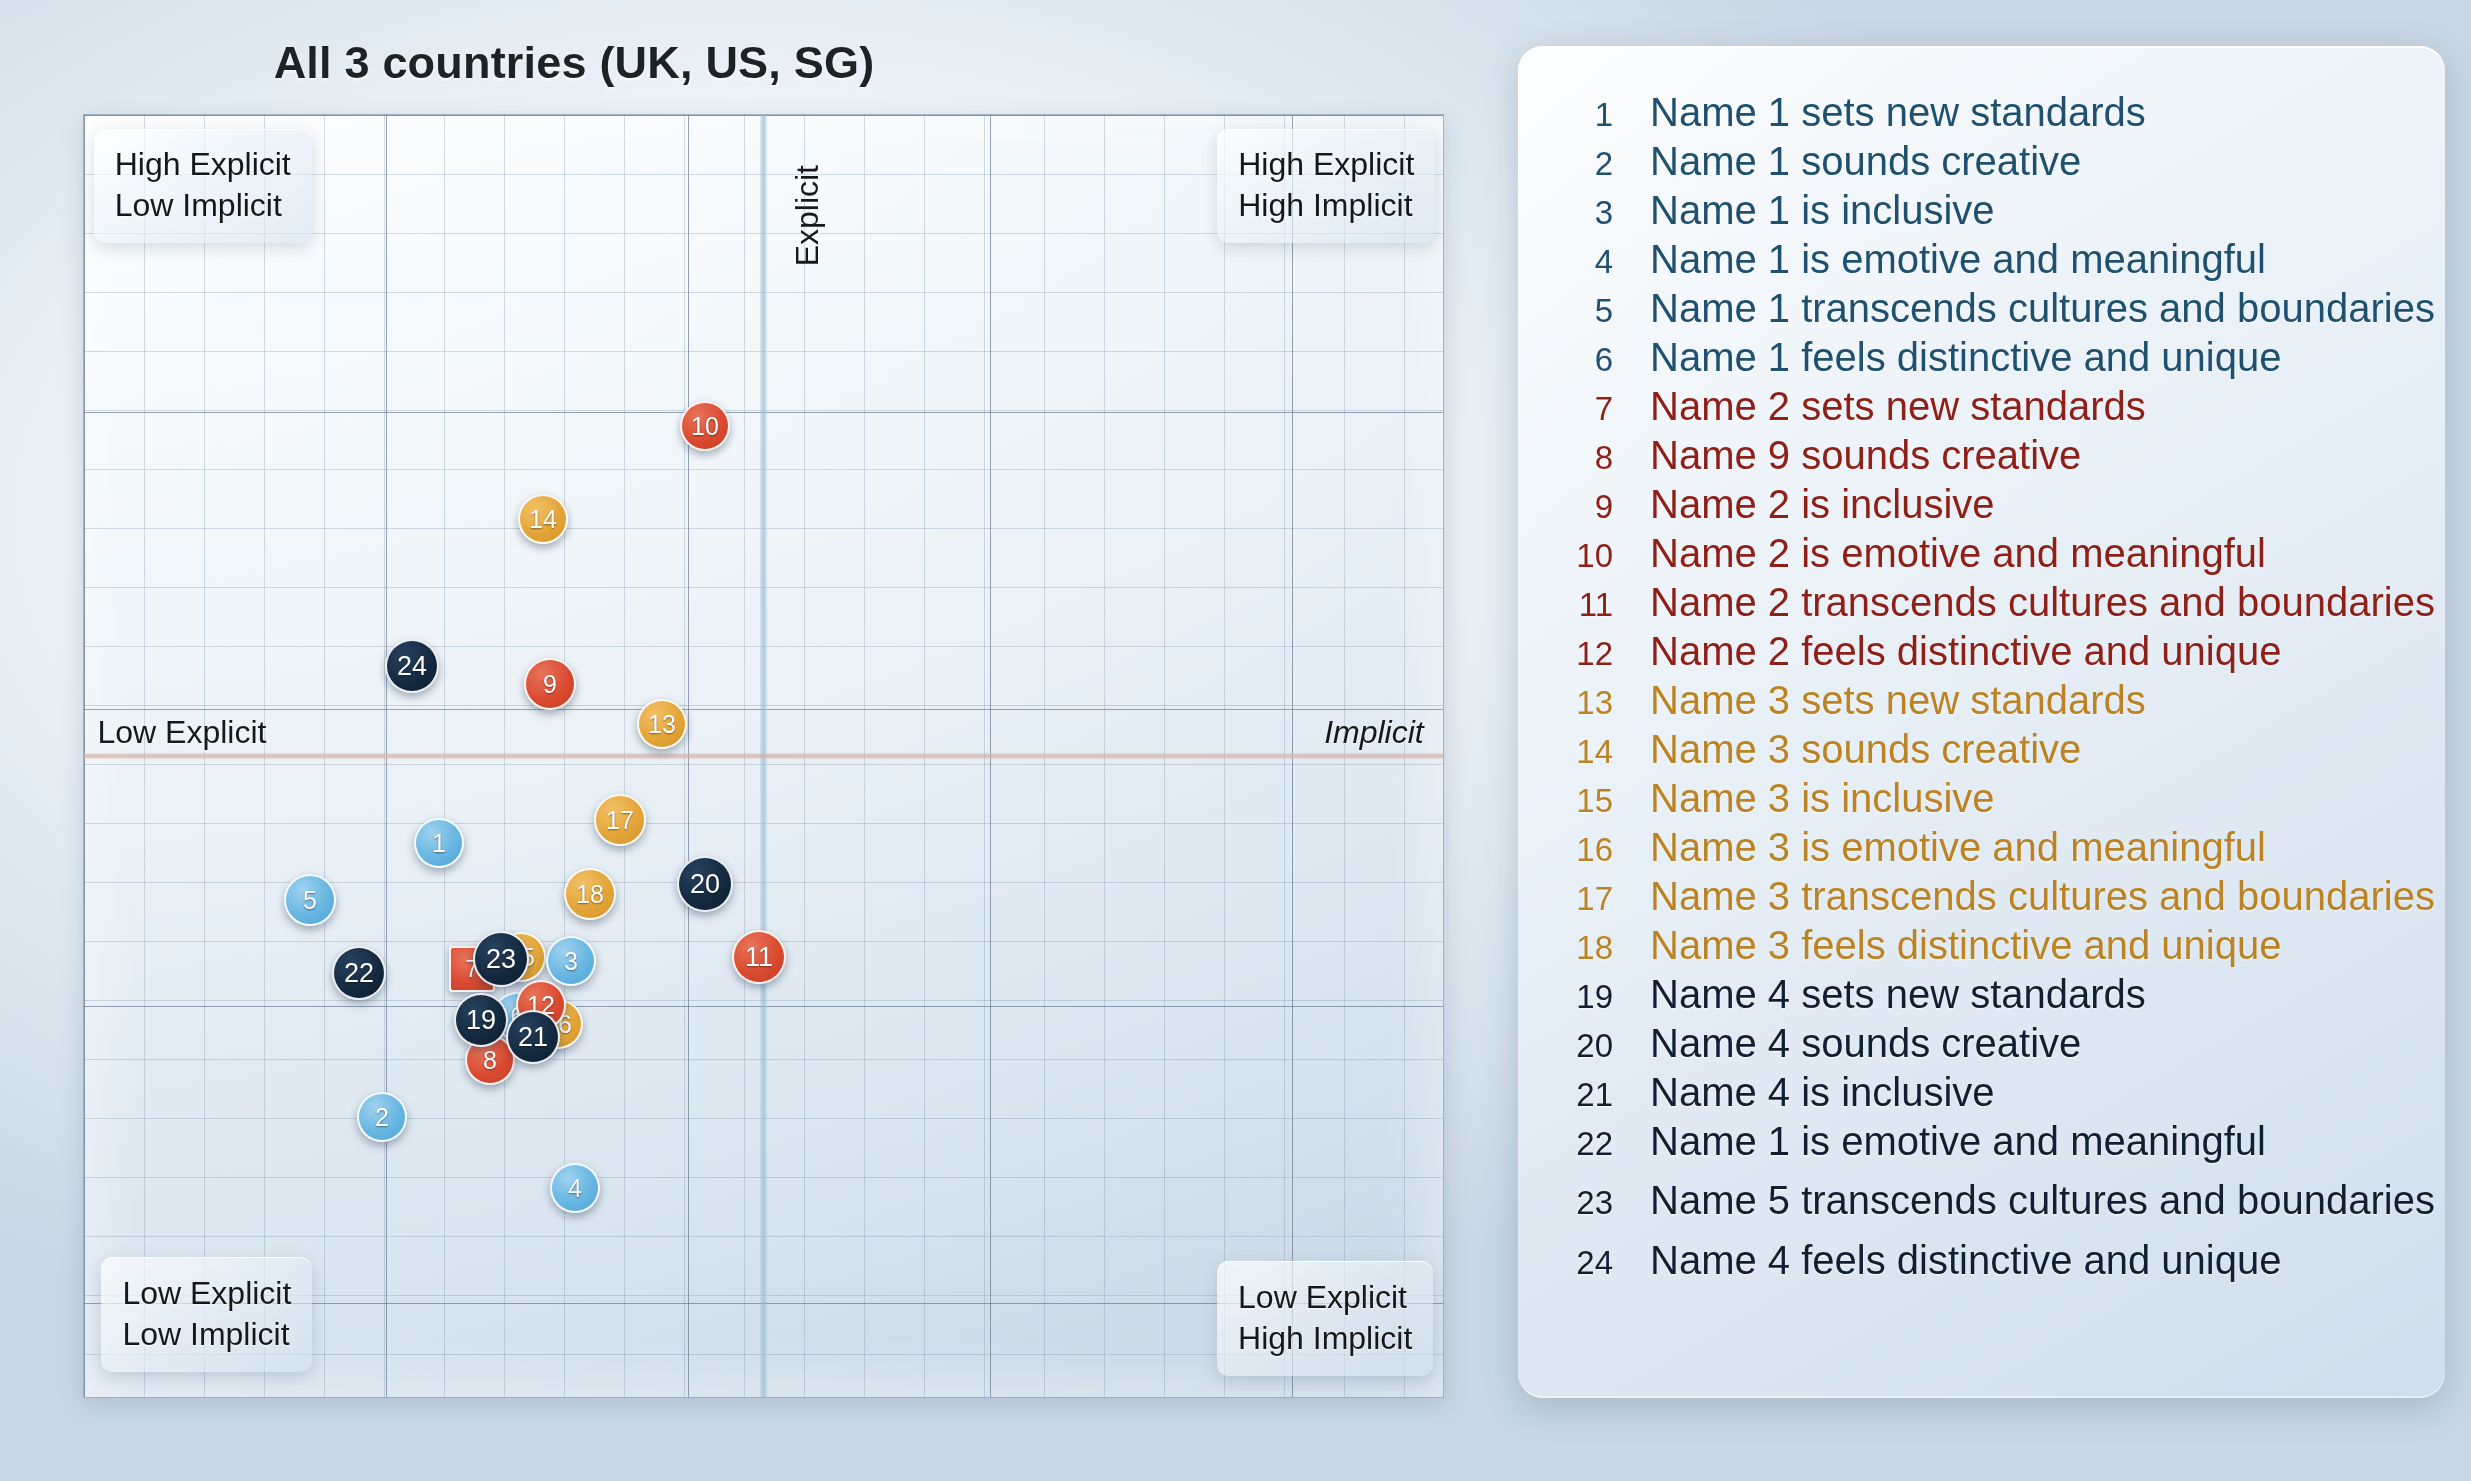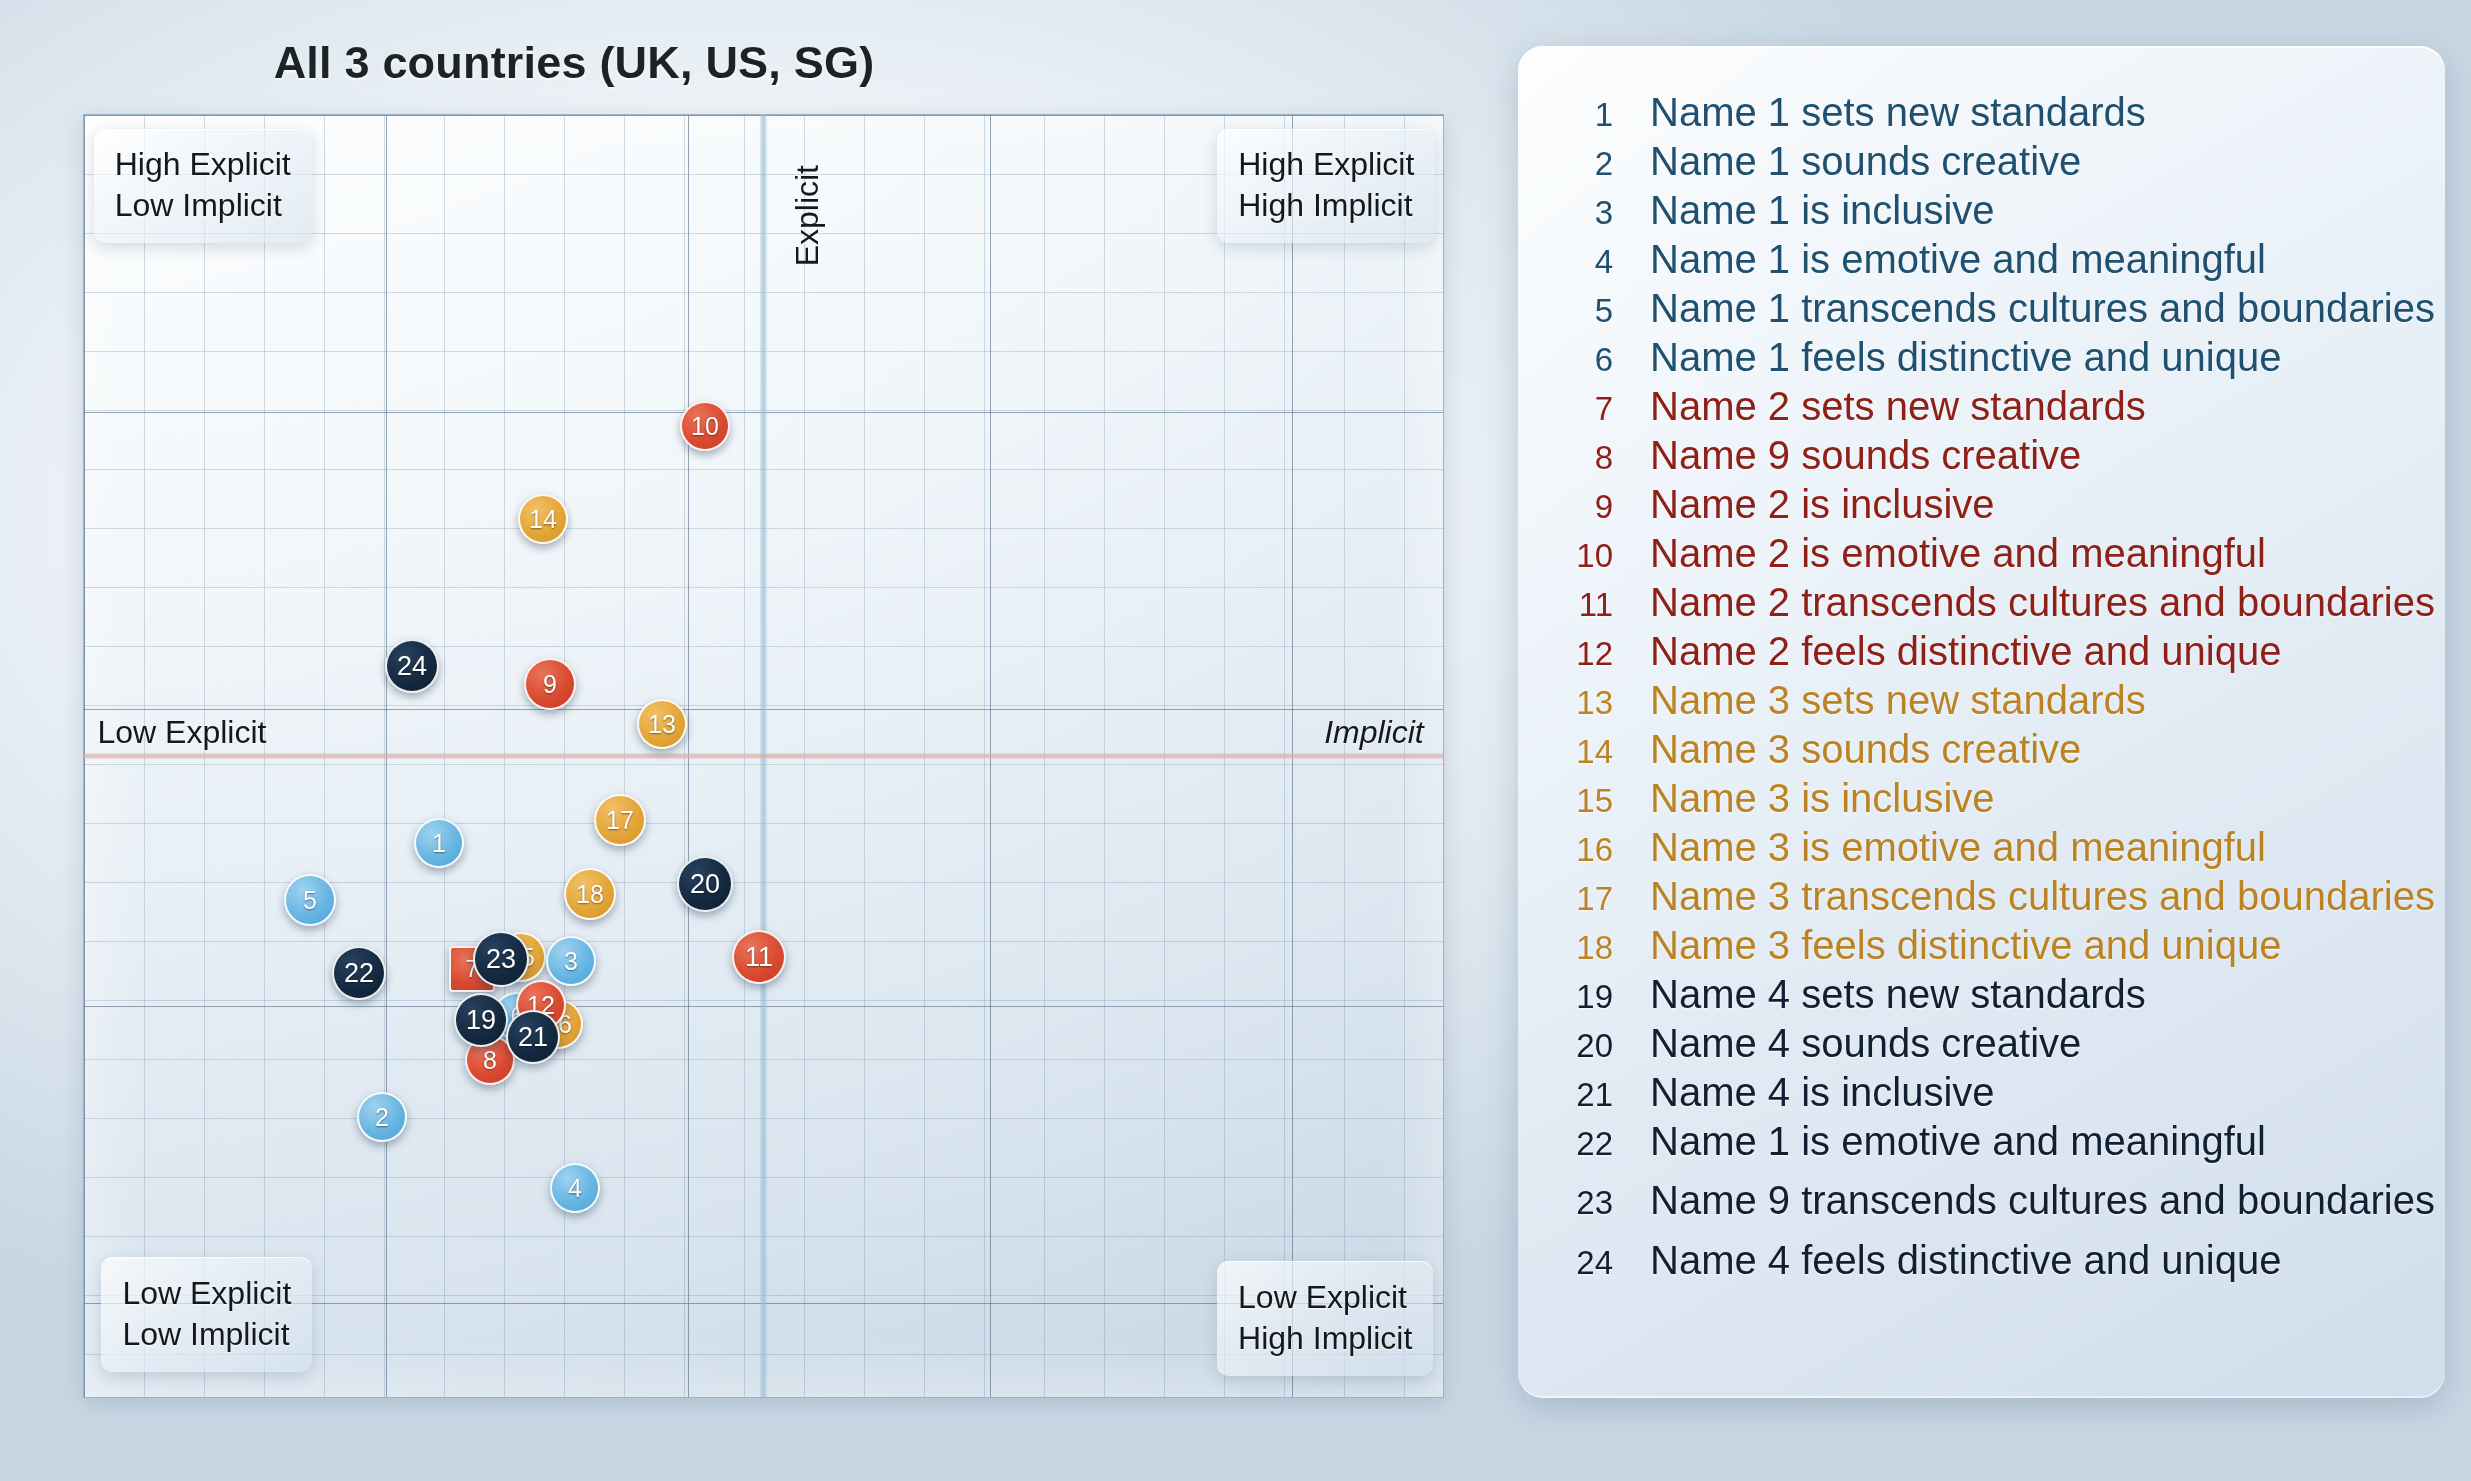--- a/index.html
+++ b/index.html
@@ -408,21 +408,21 @@
         <div class="legend-row">
           <span class="legend-num g-navy">21</span>
           <span class="legend-text g-navy">Name 4 is inclusive</span>
         </div>
         <div class="legend-row">
           <span class="legend-num g-navy">22</span>
           <span class="legend-text g-navy">Name 1 is emotive and meaningful</span>
         </div>
         <div class="legend-row sp-1">
           <span class="legend-num g-navy">23</span>
-          <span class="legend-text g-navy">Name 9 transcends cultures and boundaries</span>
+          <span class="legend-text g-navy">Name 5 transcends cultures and boundaries</span>
         </div>
         <div class="legend-row sp-2">
           <span class="legend-num g-navy">24</span>
           <span class="legend-text g-navy">Name 4 feels distinctive and unique</span>
         </div>
       </div>
   </aside>
 
 </div>
 

